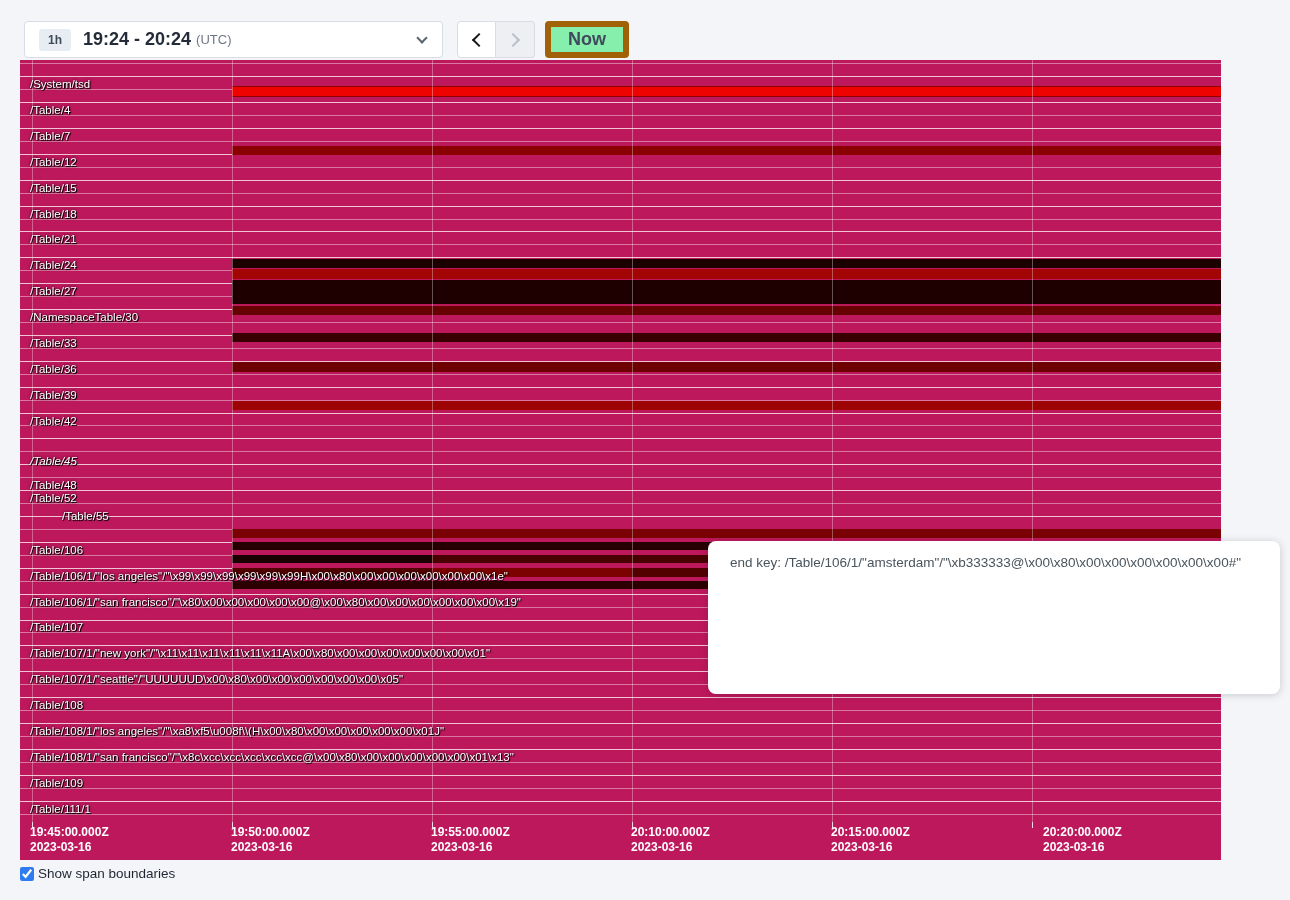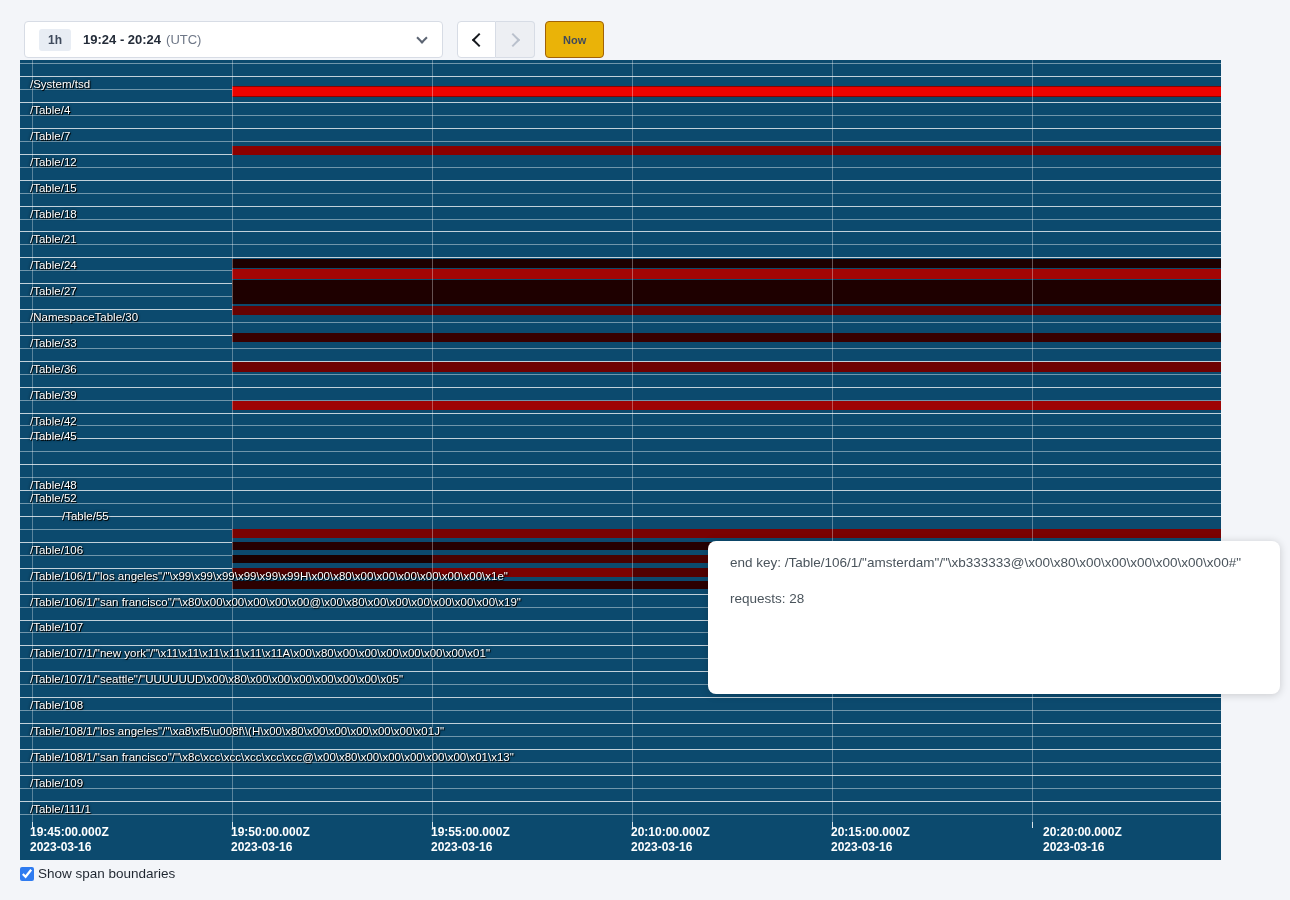--- a/index.html
+++ b/index.html
@@ -14,45 +14,45 @@
   
   .time-selector {
     position: absolute; left: 24px; top: 21px; width: 419px; height: 37px;
     background: #fff; border: 1px solid #d7dce5; border-radius: 4px;
     display: flex; align-items: center; padding: 0 16px 0 14px; cursor: pointer;
   }
   .range-badge {
     background: #e8edf4; color: #3f4a5c; font-weight: bold; font-size: 12px;
     padding: 4px 9px; border-radius: 3px; margin-right: 12px;
   }
-  .range-text { font-size: 13px; font-weight: bold; color: #242c39; }
+  .range-text { font-size: 18px; font-weight: bold; color: #242c39; }
   .range-zone { font-size: 13px; color: #6e7787; margin-left: 5px; }
   .selector-spacer { flex: 1; }
   .chev { display:inline-block; width: 8px; height: 8px; border-right: 2px solid #5b6472; border-bottom: 2px solid #5b6472; }
   .chev-down { transform: rotate(45deg); margin-top: -4px; }
   .nav-group { position: absolute; left: 457px; top: 21px; height: 37px; display: flex; }
   .nav-btn {
     width: 39px; height: 37px; border: 1px solid #d7dce5; background: #fff;
     display: flex; align-items: center; justify-content: center; cursor: pointer;
   }
   .nav-btn.prev { border-radius: 4px 0 0 4px; }
   .nav-btn.next { border-radius: 0 4px 4px 0; border-left: none; background: #edeff3; cursor: default; }
   .chev-left  { width: 10px; height: 10px; border-right: 2.6px solid #15181d; border-bottom: 2.6px solid #15181d; transform: rotate(135deg); margin-left: 4px; }
   .chev-right { width: 10px; height: 10px; border-right: 2.6px solid #b9c0cc; border-bottom: 2.6px solid #b9c0cc; transform: rotate(-45deg); margin-right: 4px; }
   .now-btn {
     position: absolute; left: 545px; top: 21px; height: 37px; padding: 0 17px;
-    background: #eab308; border: 1px solid #a16207; border-radius: 4px;
-    font-size: 11px; font-weight: bold; color: #3f4a5c; cursor: pointer;
+    background: #86efac; border: 6px solid #a16207; border-radius: 4px;
+    font-size: 18px; font-weight: bold; color: #3f4a5c; cursor: pointer;
     font-family: "Liberation Sans", sans-serif;
   }
 
   
   .heatmap {
     position: absolute; left: 20px; top: 60px; width: 1201px; height: 800px;
-    background: #0c4a6e; overflow: hidden;
+    background: #be185d; overflow: hidden;
   }
   .hline  { position: absolute; left: 0; width: 100%; height: 1px; }
   .band   { position: absolute; }
   .vline  { position: absolute; top: 0; width: 1px; height: 762px; background: rgba(255,255,255,0.32); }
   .vtick  { position: absolute; top: 762px; width: 1px; height: 6px; background: rgba(255,255,255,0.85); }
   .row-label {
     position: absolute; left: 10px; color: #fff; font-size: 11.5px;
     white-space: nowrap; text-shadow: 0 0 3px #000, 1px 1px 0 #000;
   }
   .axis-label { position: absolute; color: #fff; font-size: 12px; font-weight: bold; line-height: 15px; white-space: nowrap; }
@@ -188,21 +188,21 @@
     <div class="row-label" style="top: 121.68px;">/Table/15</div>
     <div class="row-label" style="top: 147.55px;">/Table/18</div>
     <div class="row-label" style="top: 173.42px;">/Table/21</div>
     <div class="row-label" style="top: 199.29px;">/Table/24</div>
     <div class="row-label" style="top: 225.16px;">/Table/27</div>
     <div class="row-label" style="top: 251.03px;">/NamespaceTable/30</div>
     <div class="row-label" style="top: 276.9px;">/Table/33</div>
     <div class="row-label" style="top: 302.77px;">/Table/36</div>
     <div class="row-label" style="top: 328.64px;">/Table/39</div>
     <div class="row-label" style="top: 354.51px;">/Table/42</div>
-    <div class="row-label" style="top: 370px;">/Table/45</div>
+    <div class="row-label" style="top: 395px; font-style: italic;">/Table/45</div>
     <div class="row-label" style="top: 419px;">/Table/48</div>
     <div class="row-label" style="top: 432.12px;">/Table/52</div>
     <div class="row-label" style="top: 450px; margin-left: 32px;">/Table/55</div>
     <div class="row-label" style="top: 483.86px;">/Table/106</div>
     <div class="row-label" style="top: 509.73px;">/Table/106/1/"los angeles"/"\x99\x99\x99\x99\x99\x99H\x00\x80\x00\x00\x00\x00\x00\x00\x1e"</div>
     <div class="row-label" style="top: 535.6px;">/Table/106/1/"san francisco"/"\x80\x00\x00\x00\x00\x00@\x00\x80\x00\x00\x00\x00\x00\x00\x19"</div>
     <div class="row-label" style="top: 561.47px;">/Table/107</div>
     <div class="row-label" style="top: 587.34px;">/Table/107/1/"new york"/"\x11\x11\x11\x11\x11\x11A\x00\x80\x00\x00\x00\x00\x00\x00\x01"</div>
     <div class="row-label" style="top: 613.21px;">/Table/107/1/"seattle"/"UUUUUUD\x00\x80\x00\x00\x00\x00\x00\x00\x05"</div>
     <div class="row-label" style="top: 639.08px;">/Table/108</div>
@@ -231,19 +231,18 @@
       <div>2023-03-16</div>
     </div>
     <div class="axis-label" style="left: 1011px; top: 765px; margin-left: 12px;">
       <div>20:20:00.000Z</div>
       <div>2023-03-16</div>
     </div>
   </div>
 
 <div class="map-tooltip">
   <div class="tip-line">end key: /Table/106/1/"amsterdam"/"\xb333333@\x00\x80\x00\x00\x00\x00\x00\x00#"</div>
-  <div class="tip-line">requests: 28</div>
 </div>
 
 <div class="footer-check">
   <input type="checkbox" id="spanCheck" checked="" style="">
   <label for="spanCheck">Show span boundaries</label>
 </div>
 
 </body></html>

